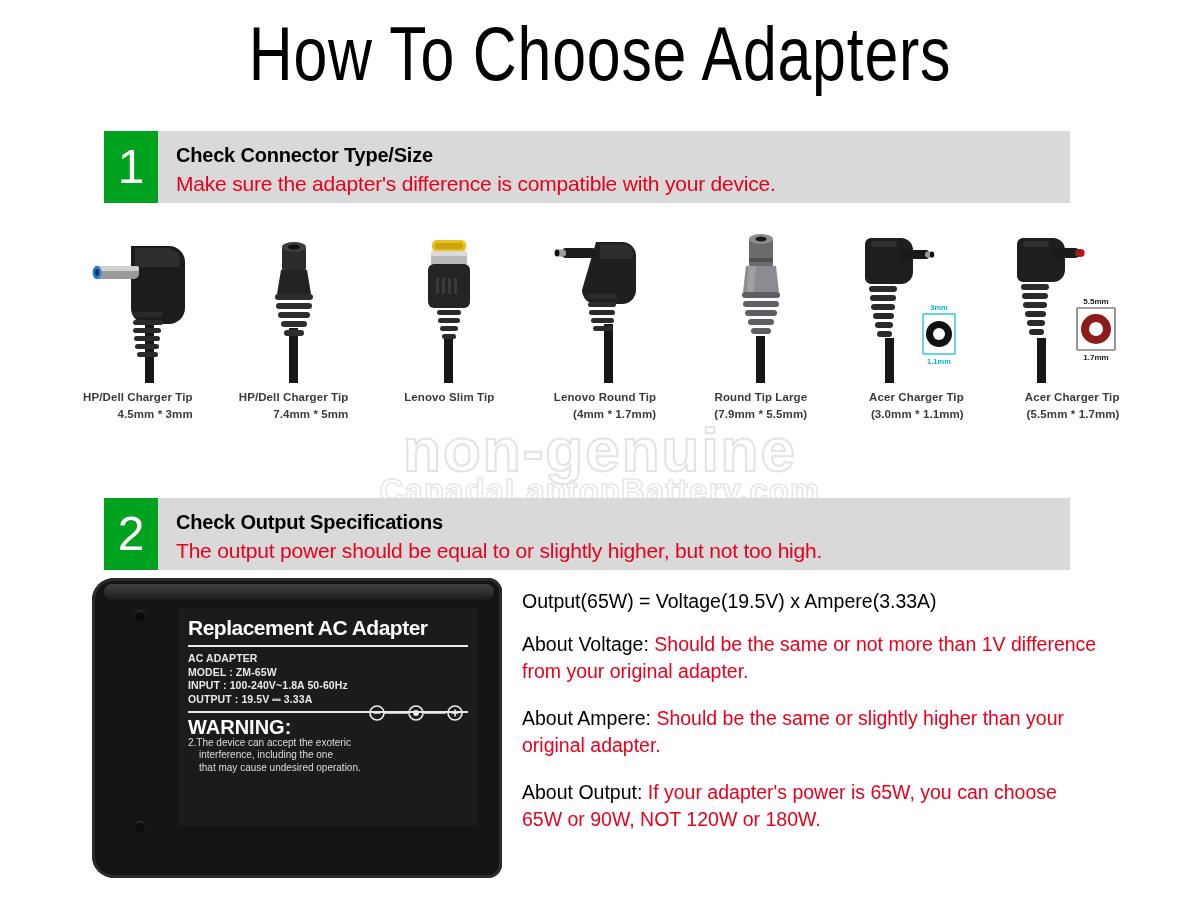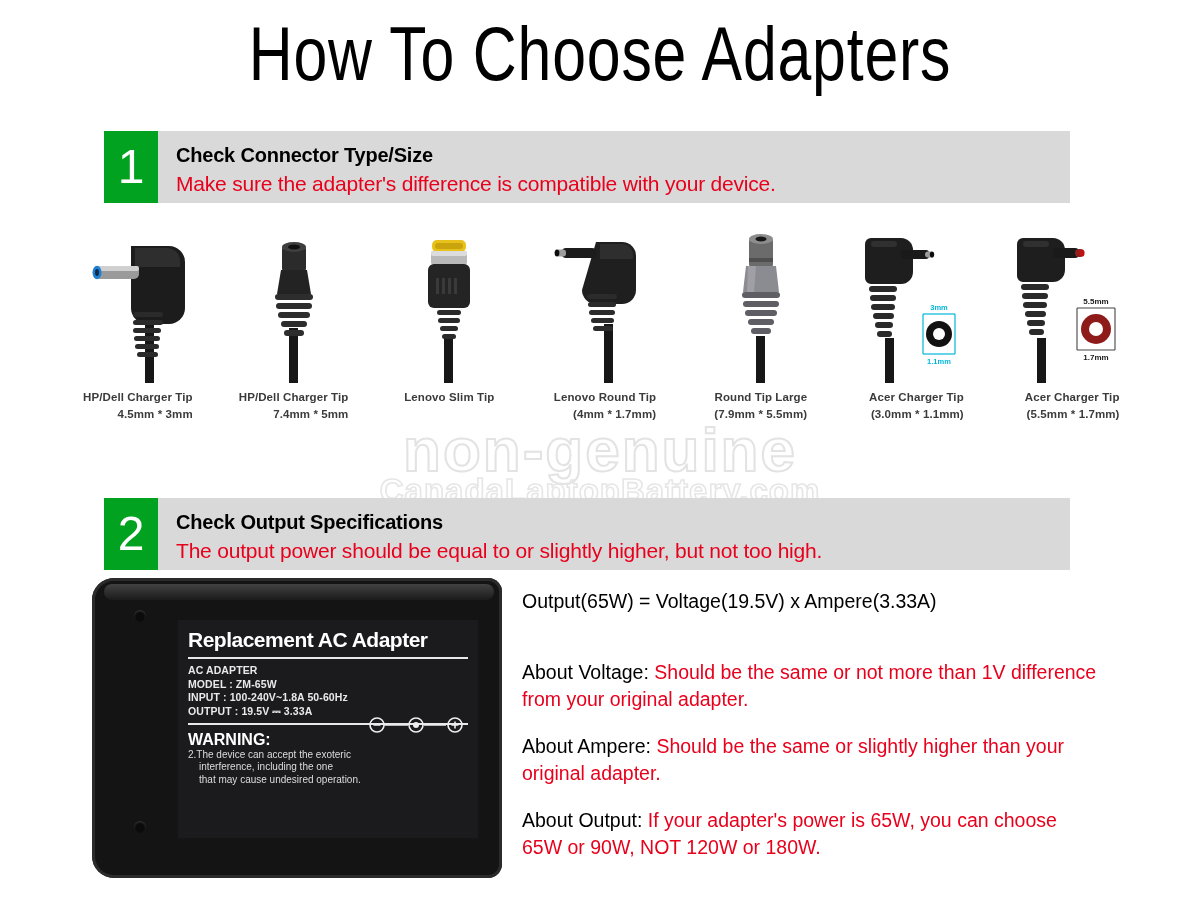--- a/index.html
+++ b/index.html
@@ -71,38 +71,38 @@
     background:linear-gradient(180deg,#4a4a4a,#1c1c1c);
     border-radius:12px;opacity:.85;
   }
   .brick .screw{
     position:absolute;width:12px;height:12px;border-radius:50%;
     background:#0b0b0b;box-shadow:inset 0 1px 2px #3d3d3d;
   }
   .brick .screw.a{left:42px;top:32px;}
   .brick .screw.b{left:42px;top:243px;}
   .label{
-    position:absolute;left:86px;top:42px;width:300px;height:218px;
+    position:absolute;left:86px;top:30px;width:300px;height:218px;
     background:#1b1b1e;color:#f2f2f2;padding:8px 10px 0 10px;box-sizing:border-box;
   }
   .lab-title{font-size:21px;font-weight:bold;letter-spacing:-.5px;
     color:#fff;line-height:24px;white-space:nowrap;}
   .rule{height:2px;background:#e8e8e8;margin:5px 0 5px 0;}
   .spec{font-size:10.5px;line-height:13.5px;font-weight:bold;
     color:#e9e9e9;letter-spacing:.1px;white-space:nowrap;}
   .polarity{position:absolute;right:14px;top:96px;width:96px;height:18px;}
-  .warn-h{font-size:16px;font-weight:bold;color:#fff;line-height:19px;margin-top:1px;}
+  .warn-h{font-size:20px;font-weight:bold;color:#fff;line-height:19px;margin-top:1px;}
   .warn-l{font-size:10px;line-height:12.4px;color:#dcdcdc;}
   .warn-l .ind{padding-left:11px;display:block;}
 
   
   .specs{position:absolute;left:522px;top:588px;width:580px;}
   .sline{font-size:19.5px;line-height:27px;color:#000;margin-bottom:20px;}
   .sline .r{color:#e8001c;}
-  .sline.first{margin-bottom:44px;}
+  .sline.first{margin-bottom:16px;}
   .k{color:#000;}
 </style>
 </head>
 <body>
 
 <div class="page">
 
   <div class="title">How To Choose Adapters</div>
 
   <div class="step" id="step1">

